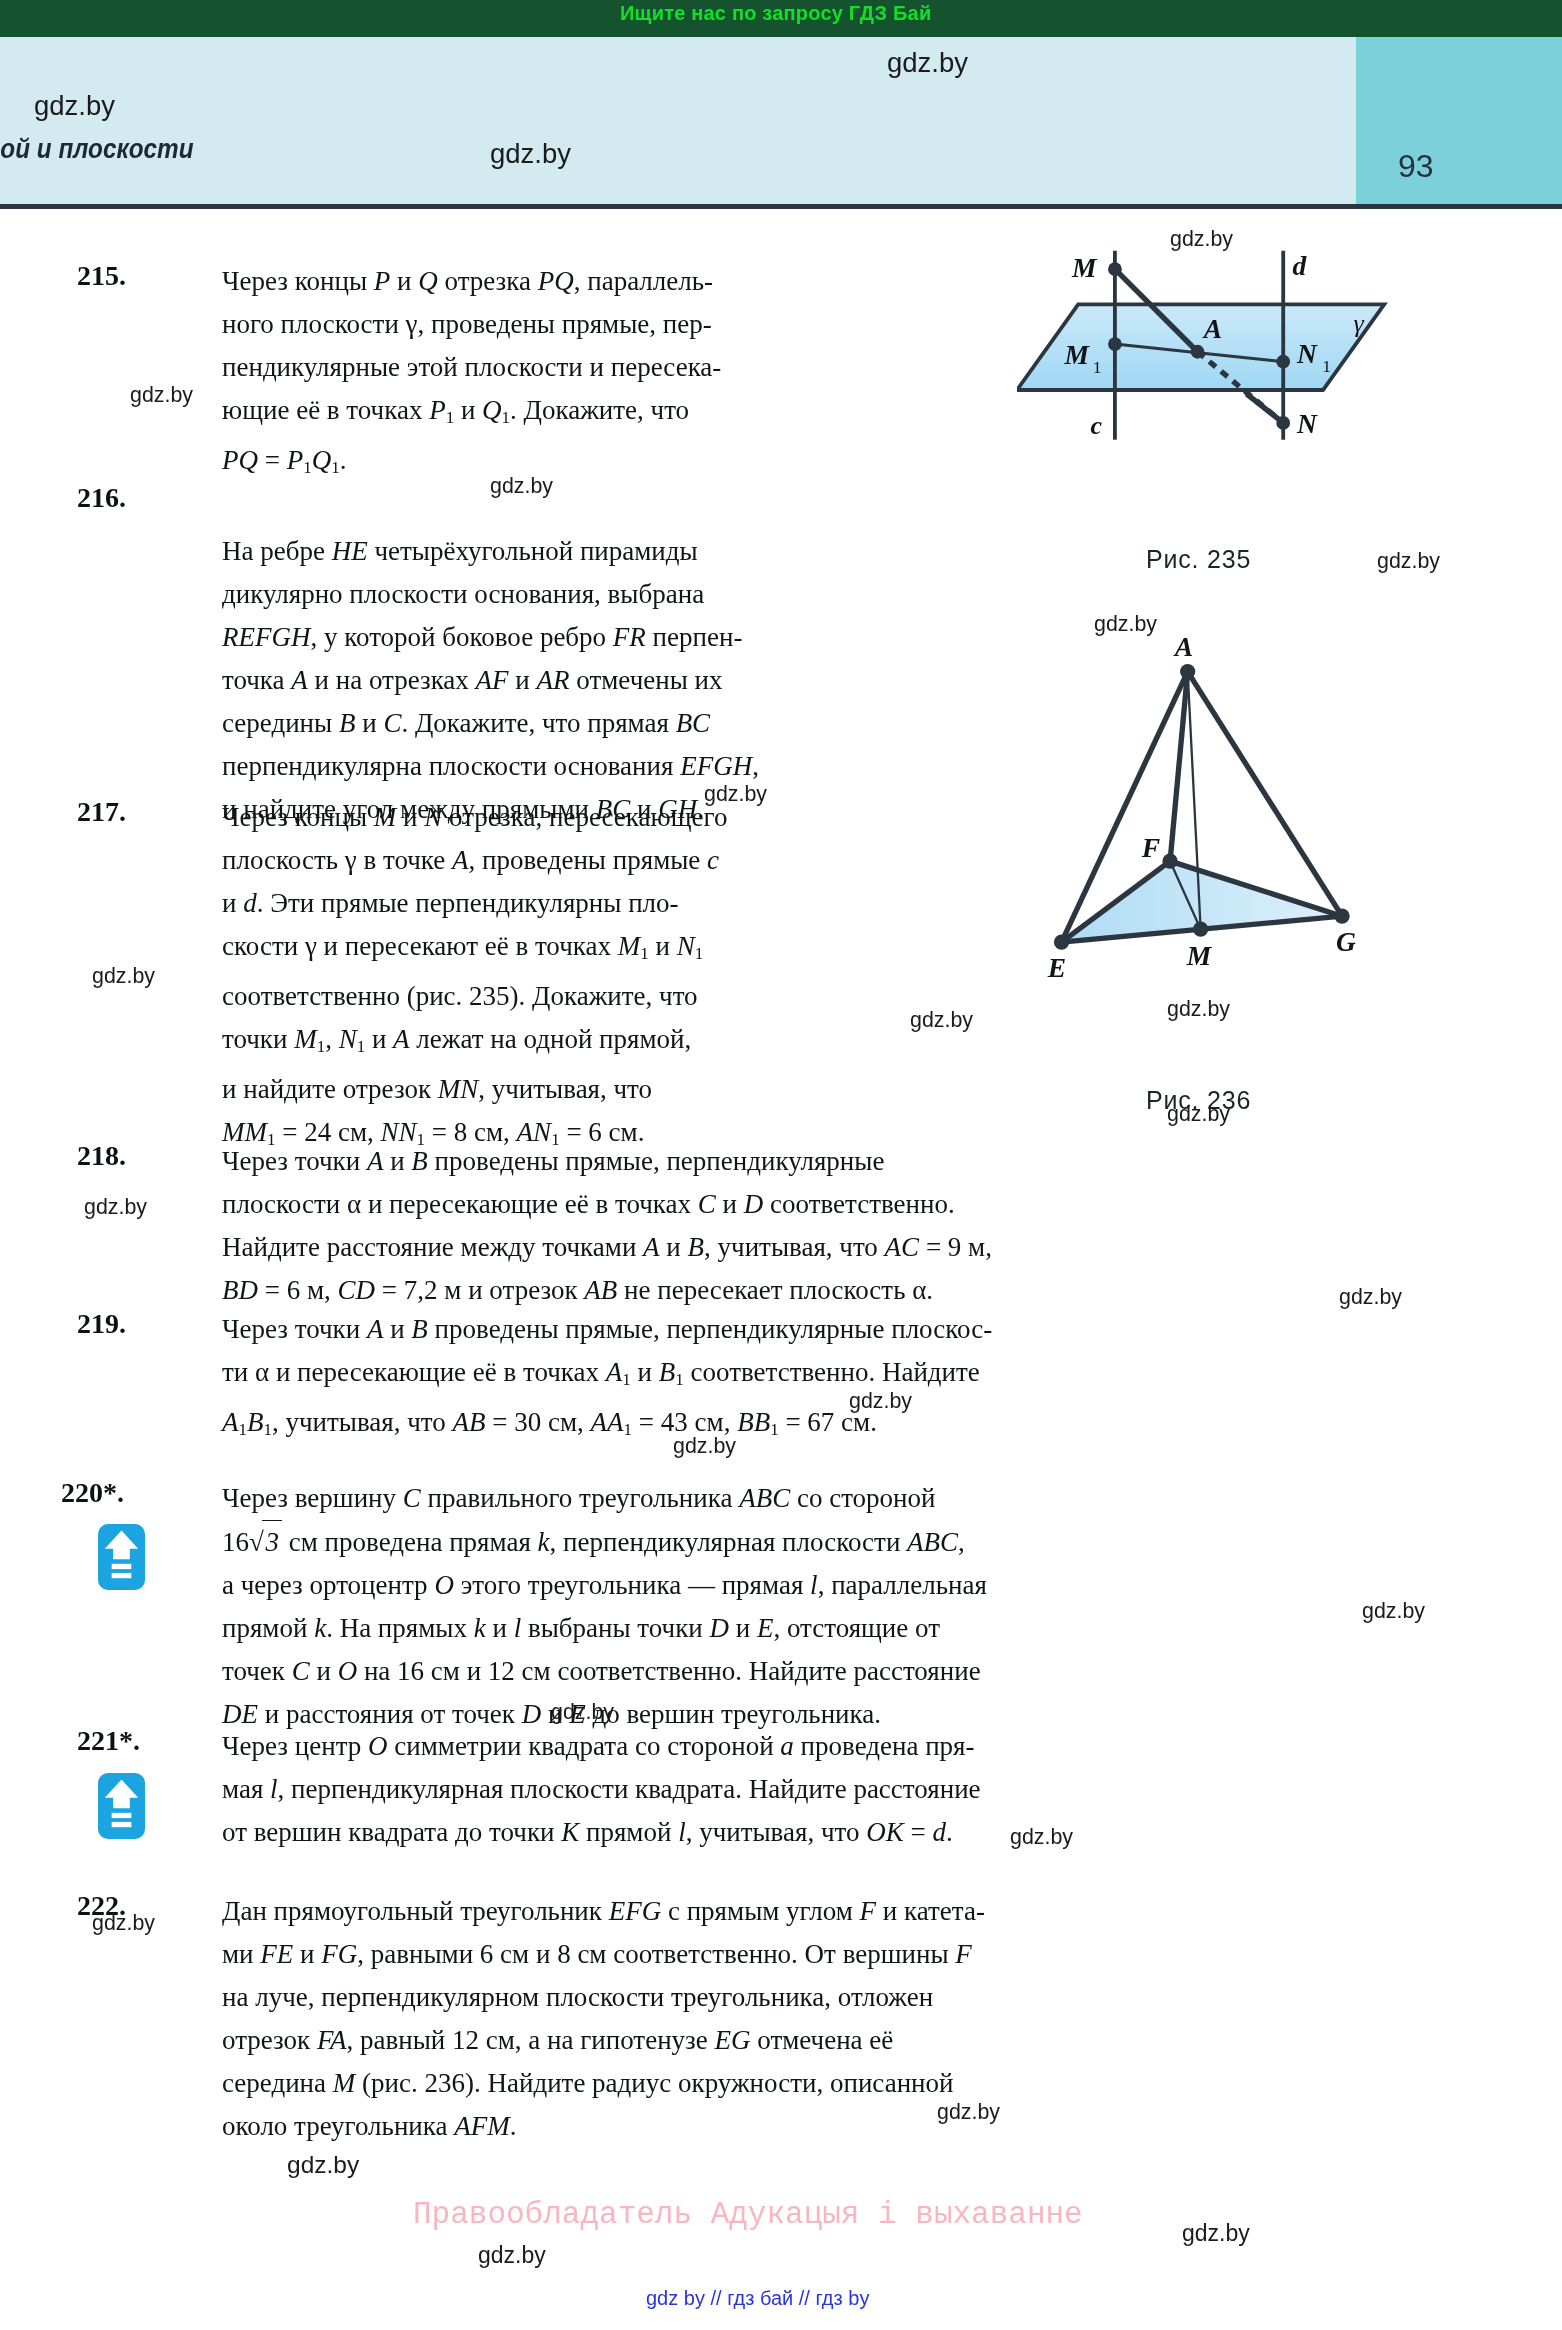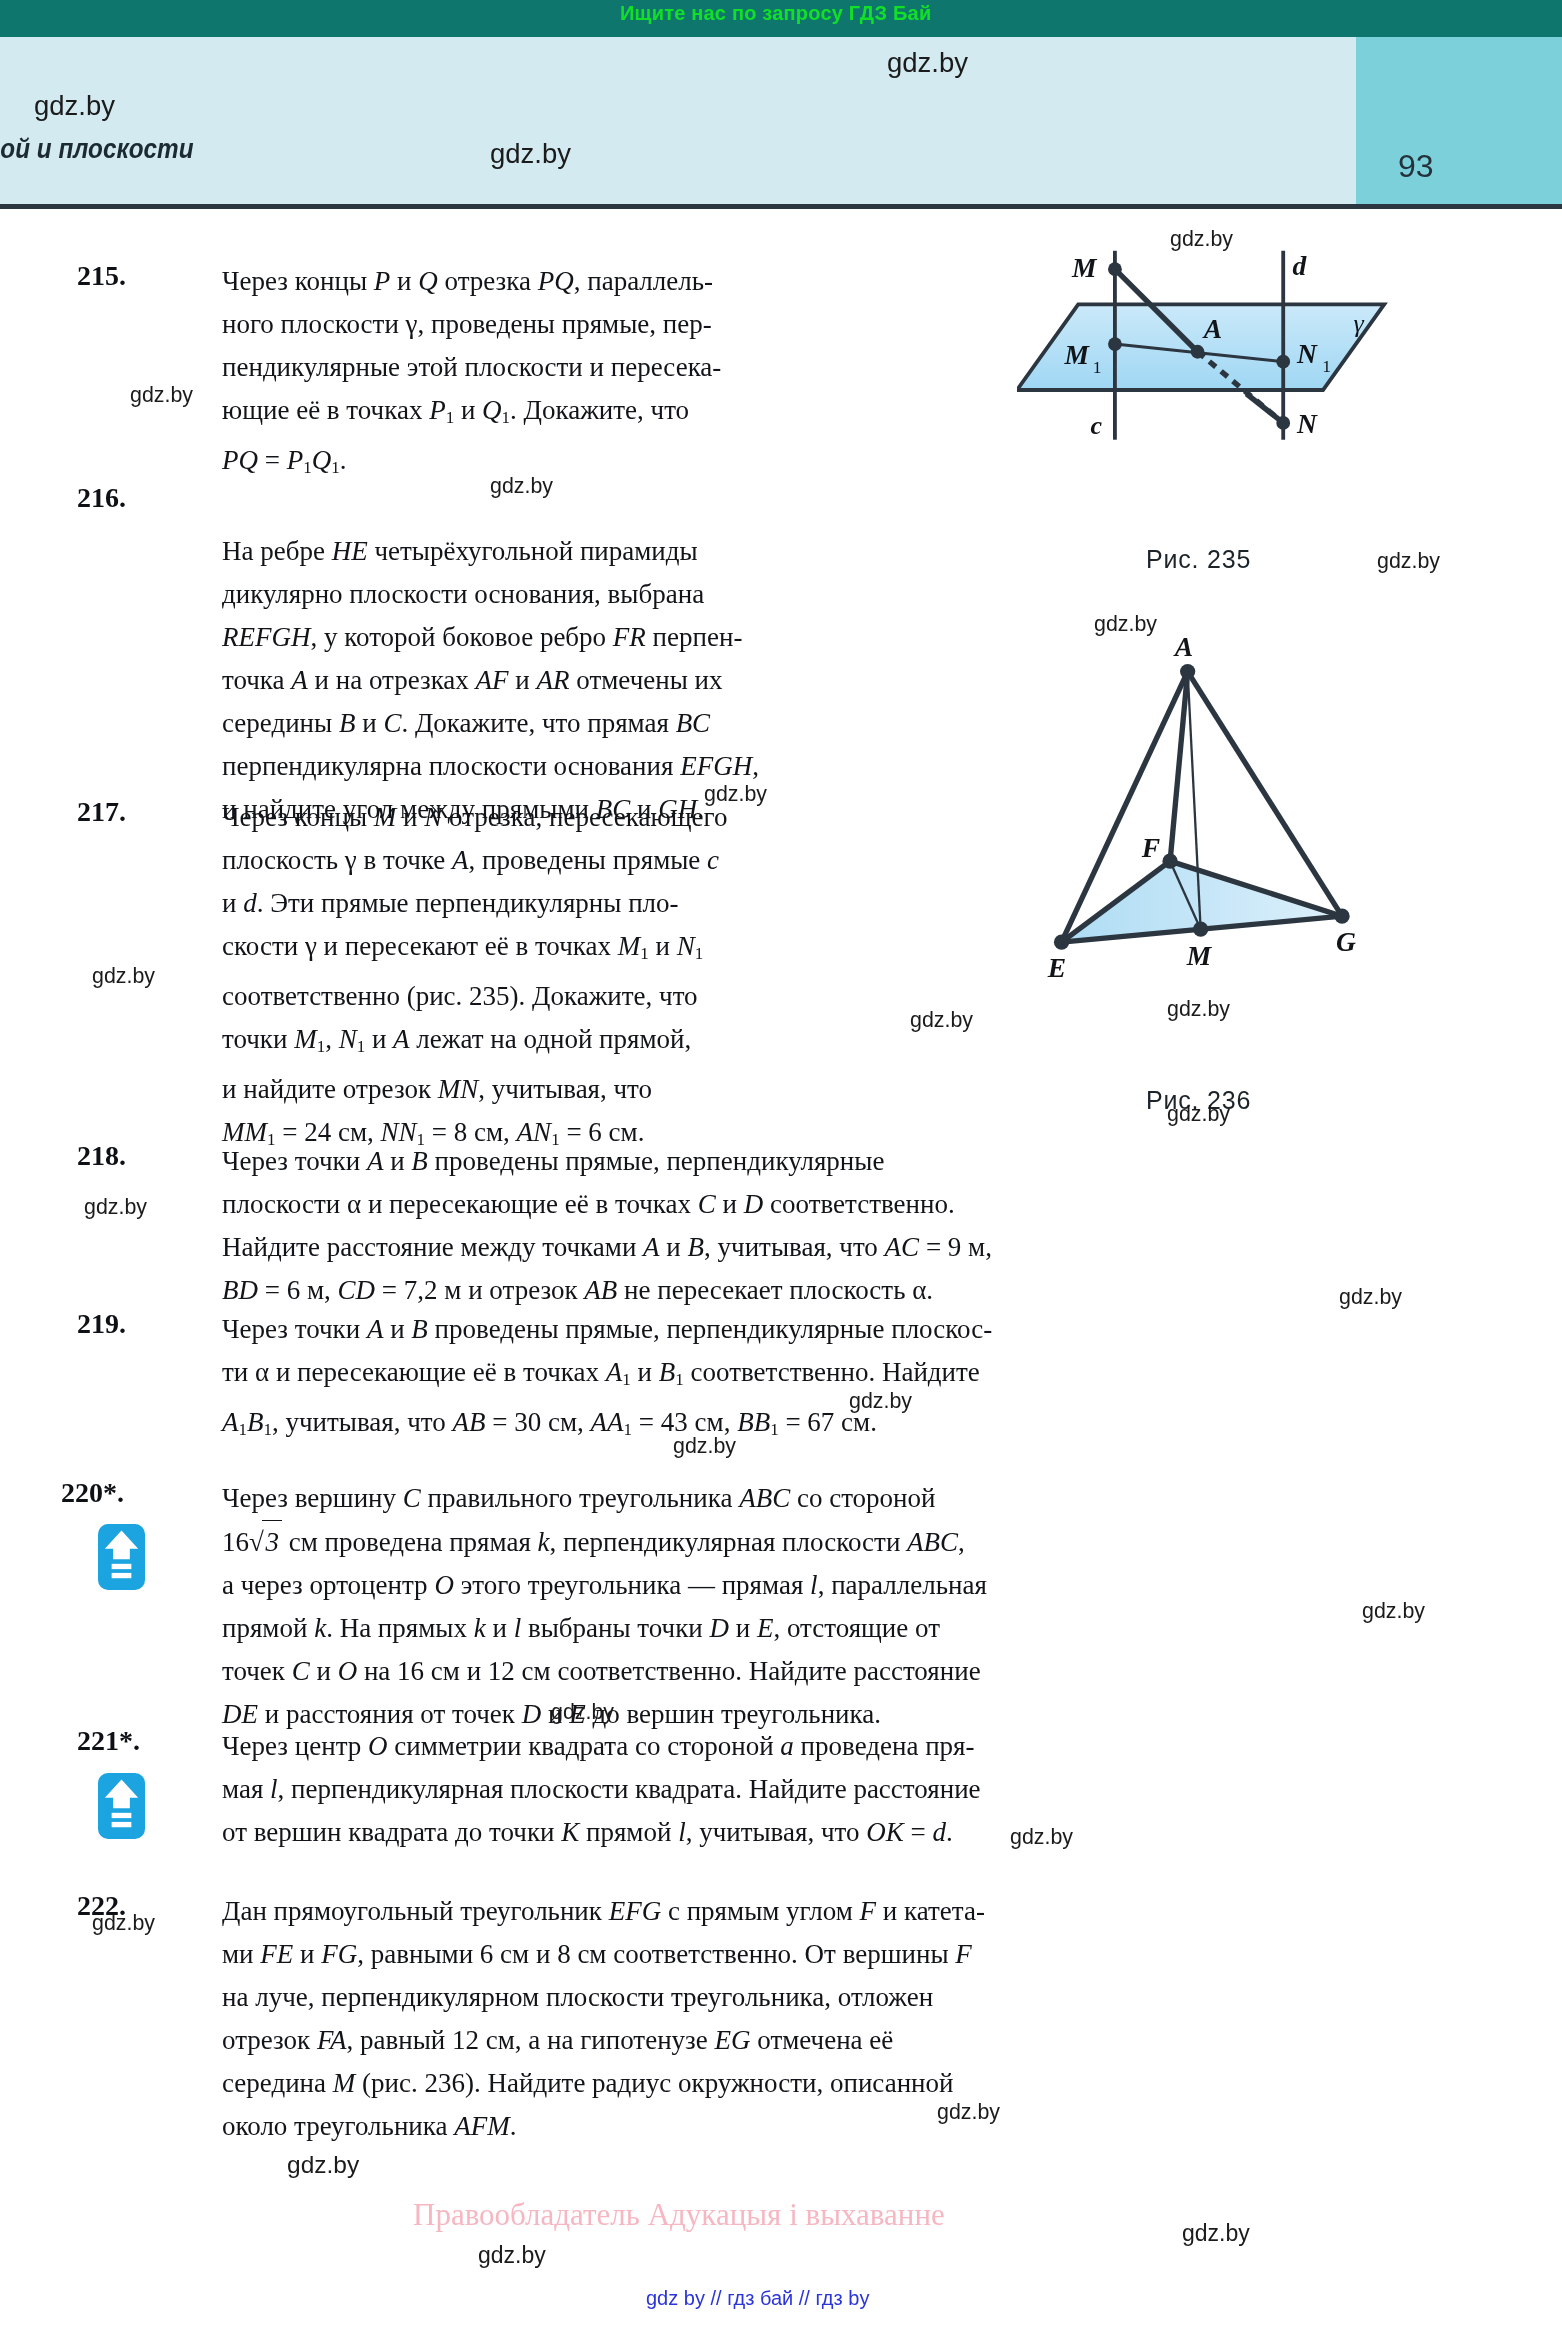--- a/index.html
+++ b/index.html
@@ -7,21 +7,21 @@
     width:1563px; height:2330px;
     background:#ffffff;
     font-family:"Liberation Serif", serif;
     position:relative;
     overflow:hidden;
   }
 
   
   #promo-strip{
     position:absolute; left:0; top:0; width:1563px; height:37px;
-    background:#0f766e;
+    background:#14532d;
   }
   #promo-text{
     position:absolute; left:620px; top:2.3px;
     font-family:"Liberation Sans", sans-serif;
     font-size:20px; font-weight:600; color:#12e028;
     letter-spacing:0.2px; white-space:nowrap;
   }
 
   
   #header-band{
@@ -88,21 +88,21 @@
     position:absolute;
     font-family:"Liberation Sans", sans-serif;
     color:#1b1b1b;
     white-space:nowrap;
     pointer-events:none;
   }
 
   
   #copyright{
     position:absolute; left:413px; top:2197px;
-    font-family:Liberation Serif, serif;
+    font-family:Liberation Mono, monospace;
     font-size:31px; color:#f6b7c2; white-space:nowrap;
   }
   #footer-links{
     position:absolute; left:646px; top:2287px;
     font-family:"Liberation Sans", sans-serif;
     font-size:20px; color:#2b35d8; white-space:nowrap;
   }
 </style>
 </head>
 <body>

